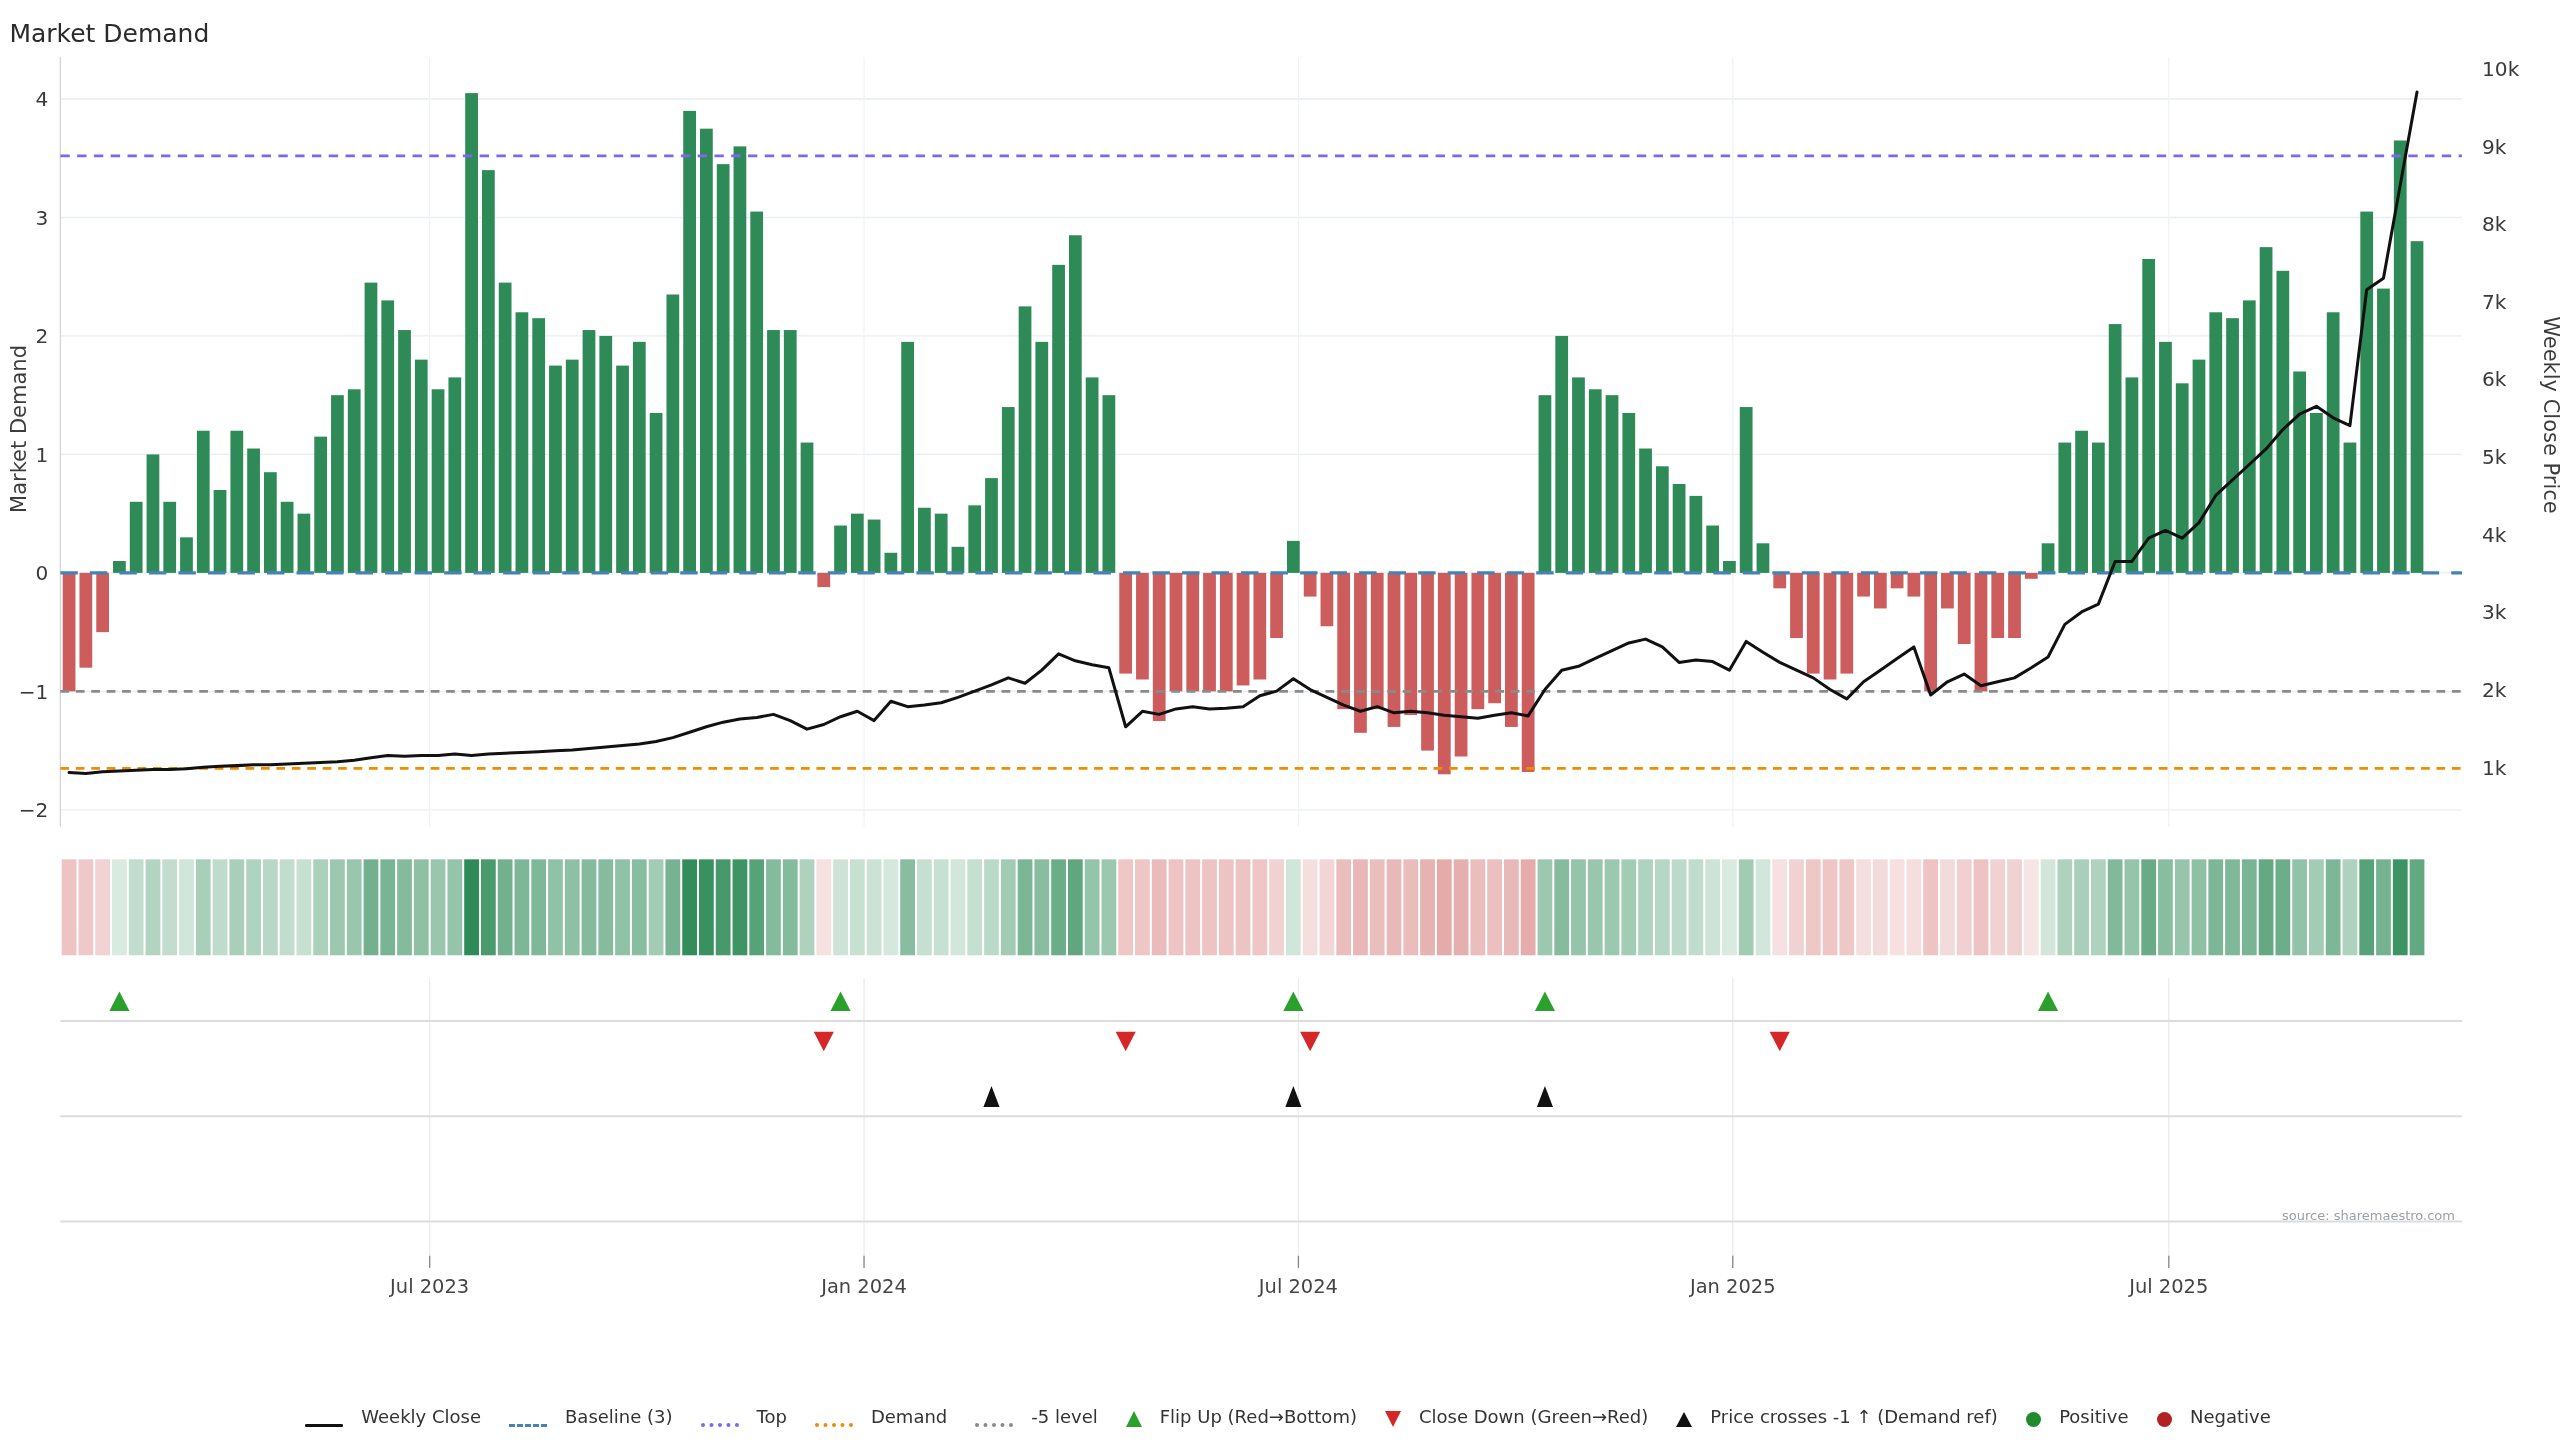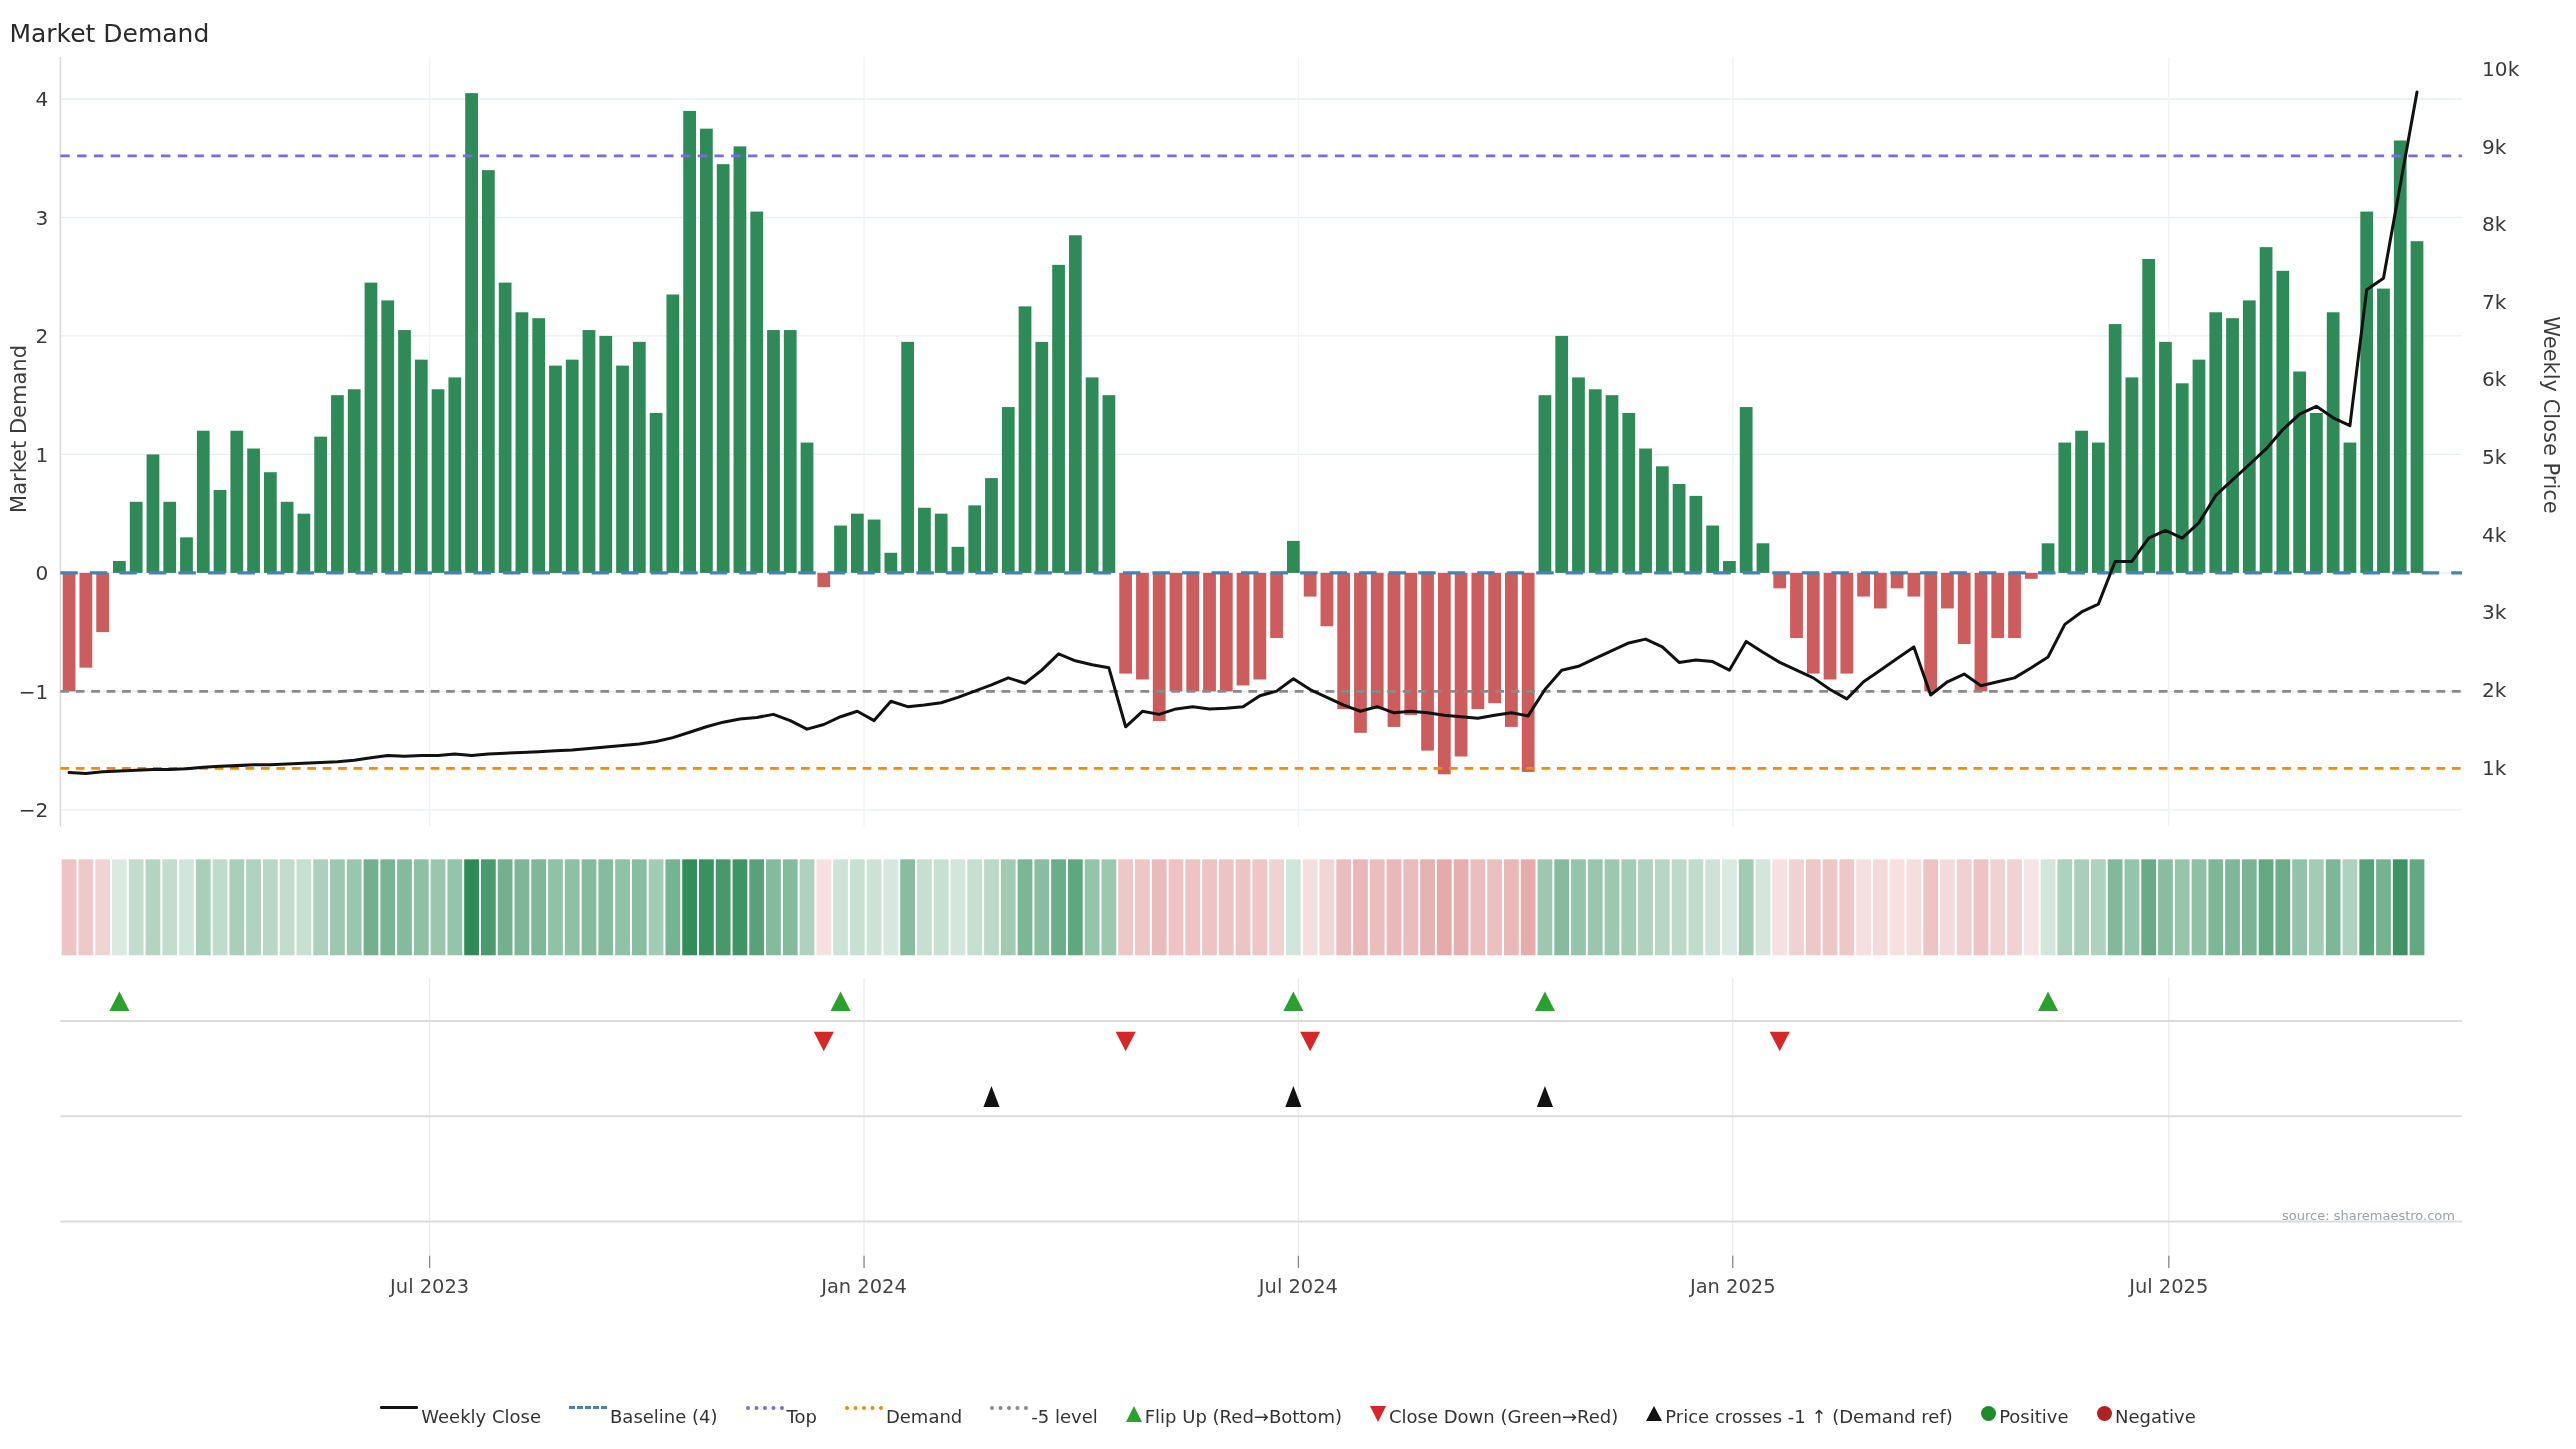--- a/index.html
+++ b/index.html
@@ -10,21 +10,21 @@
   .title{position:absolute;left:9.4px;top:2.7px;font-size:25px;color:#2b2b2b;font-weight:500;}
   .ytitle{position:absolute;font-size:21px;color:#3c3c3c;white-space:nowrap;}
   .ytitle-left{left:19px;top:429px;transform:translate(-50%,-50%) rotate(-90deg);}
   .ytitle-right{left:2551px;top:415px;transform:translate(-50%,-50%) rotate(90deg);}
   #chart{position:absolute;left:0;top:0;width:2576px;height:1449px;
     font-family:"DejaVu Sans","Liberation Sans",sans-serif;}
   .source{position:absolute;left:1878px;top:1208px;width:577px;text-align:right;
     font-size:13px;color:#9aa0a6;}
   #legend{position:absolute;left:0;top:1406px;width:2576px;display:flex;
     justify-content:center;align-items:center;gap:28px;font-size:18px;color:#333;}
-  .legend-item{display:flex;align-items:flex-start;gap:3px;}
+  .legend-item{display:flex;align-items:flex-end;gap:18px;}
   .glyph{display:inline-block;}
   .g-line{width:38px;height:3.4px;background:#111;border-radius:1.3px;}
   .g-dash-blue{width:38px;height:0;border-top:3.4px dashed #4682b4;}
   .g-dot-purple{width:38px;height:0;border-top:4px dotted #7b68ee;}
   .g-dot-orange{width:38px;height:0;border-top:4px dotted #f08c00;}
   .g-dot-gray{width:38px;height:0;border-top:4px dotted #8a8a8a;}
   .g-tri-up-green{width:0;height:0;border-left:8.7px solid transparent;border-right:8.7px solid transparent;border-bottom:16px solid #2ca02c;}
   .g-tri-down-red{width:0;height:0;border-left:8.7px solid transparent;border-right:8.7px solid transparent;border-top:16px solid #d62728;}
   .g-tri-up-black{width:0;height:0;border-left:8px solid transparent;border-right:8px solid transparent;border-bottom:15.4px solid #111;}
   .g-circle-green{width:15.4px;height:15.4px;border-radius:50%;background:#1f8b2c;}
@@ -392,21 +392,21 @@
   </svg>
 
 <div class="source">source: sharemaestro.com</div>
 <div id="legend">
     <span class="legend-item">
       <span class="glyph g-line"></span>
       <span>Weekly Close</span>
     </span>
     <span class="legend-item">
       <span class="glyph g-dash-blue"></span>
-      <span>Baseline (4)</span>
+      <span>Baseline (3)</span>
     </span>
     <span class="legend-item">
       <span class="glyph g-dot-purple"></span>
       <span>Top</span>
     </span>
     <span class="legend-item">
       <span class="glyph g-dot-orange"></span>
       <span>Demand</span>
     </span>
     <span class="legend-item">

